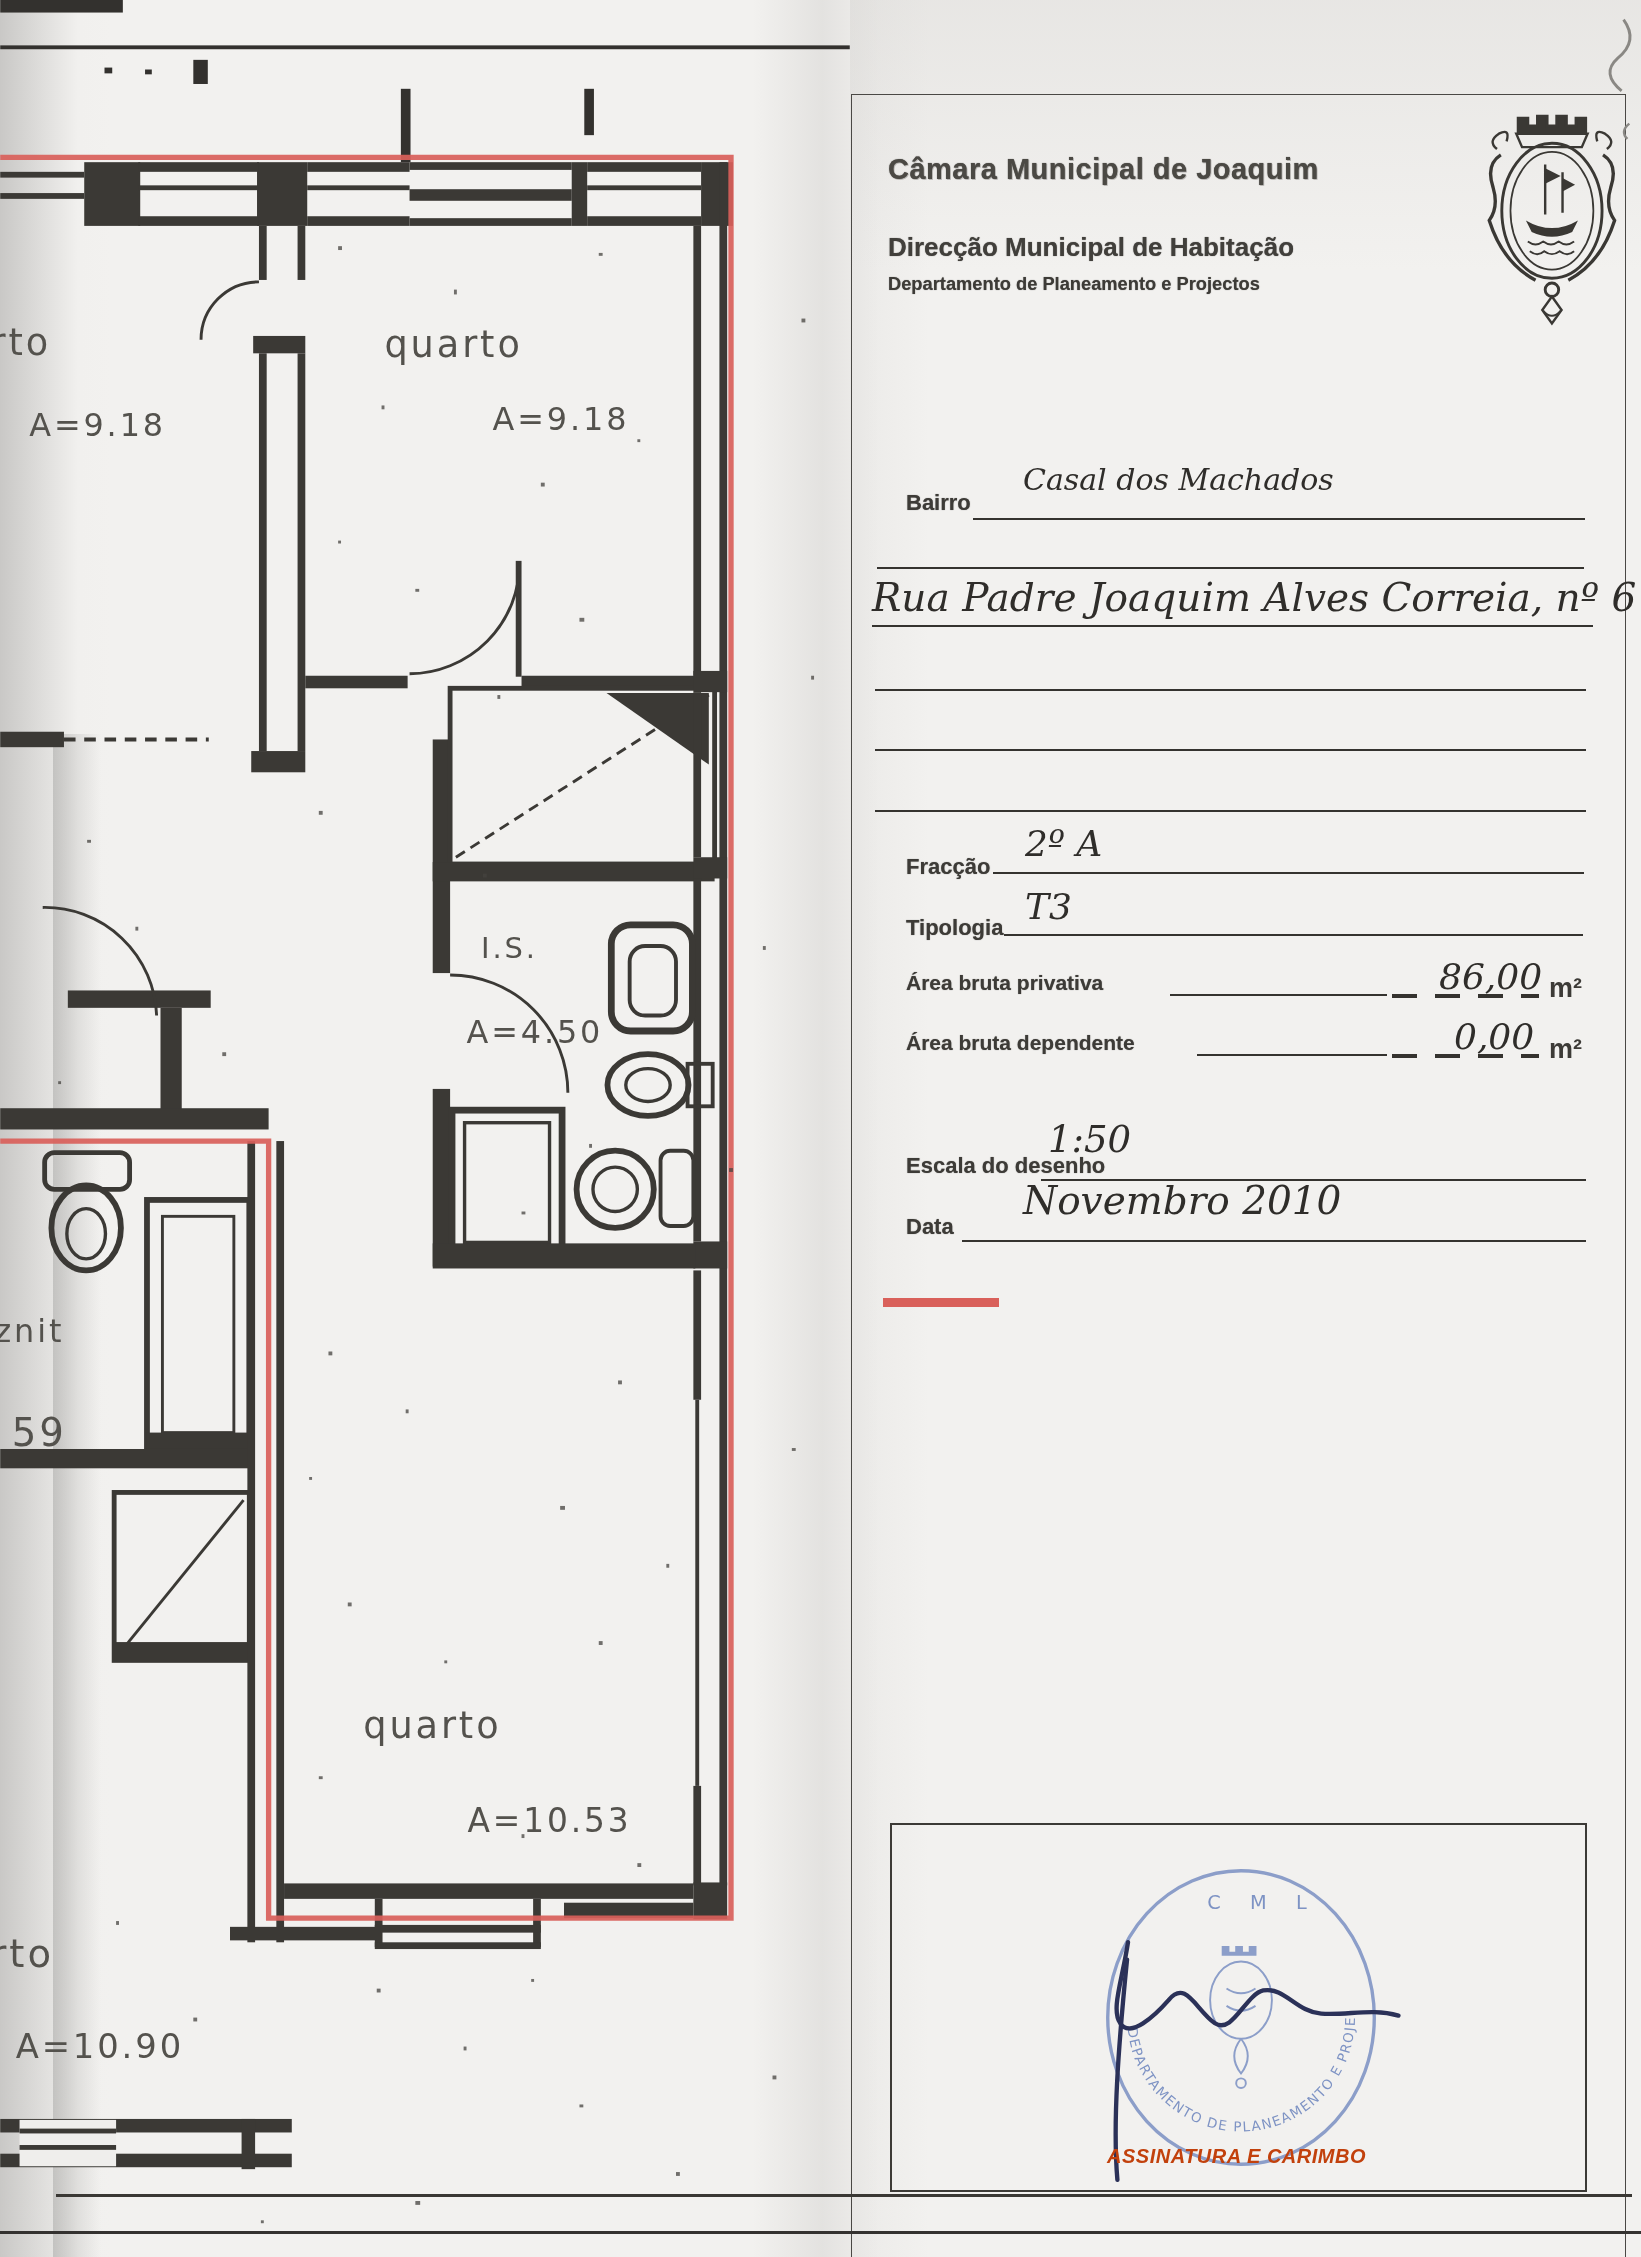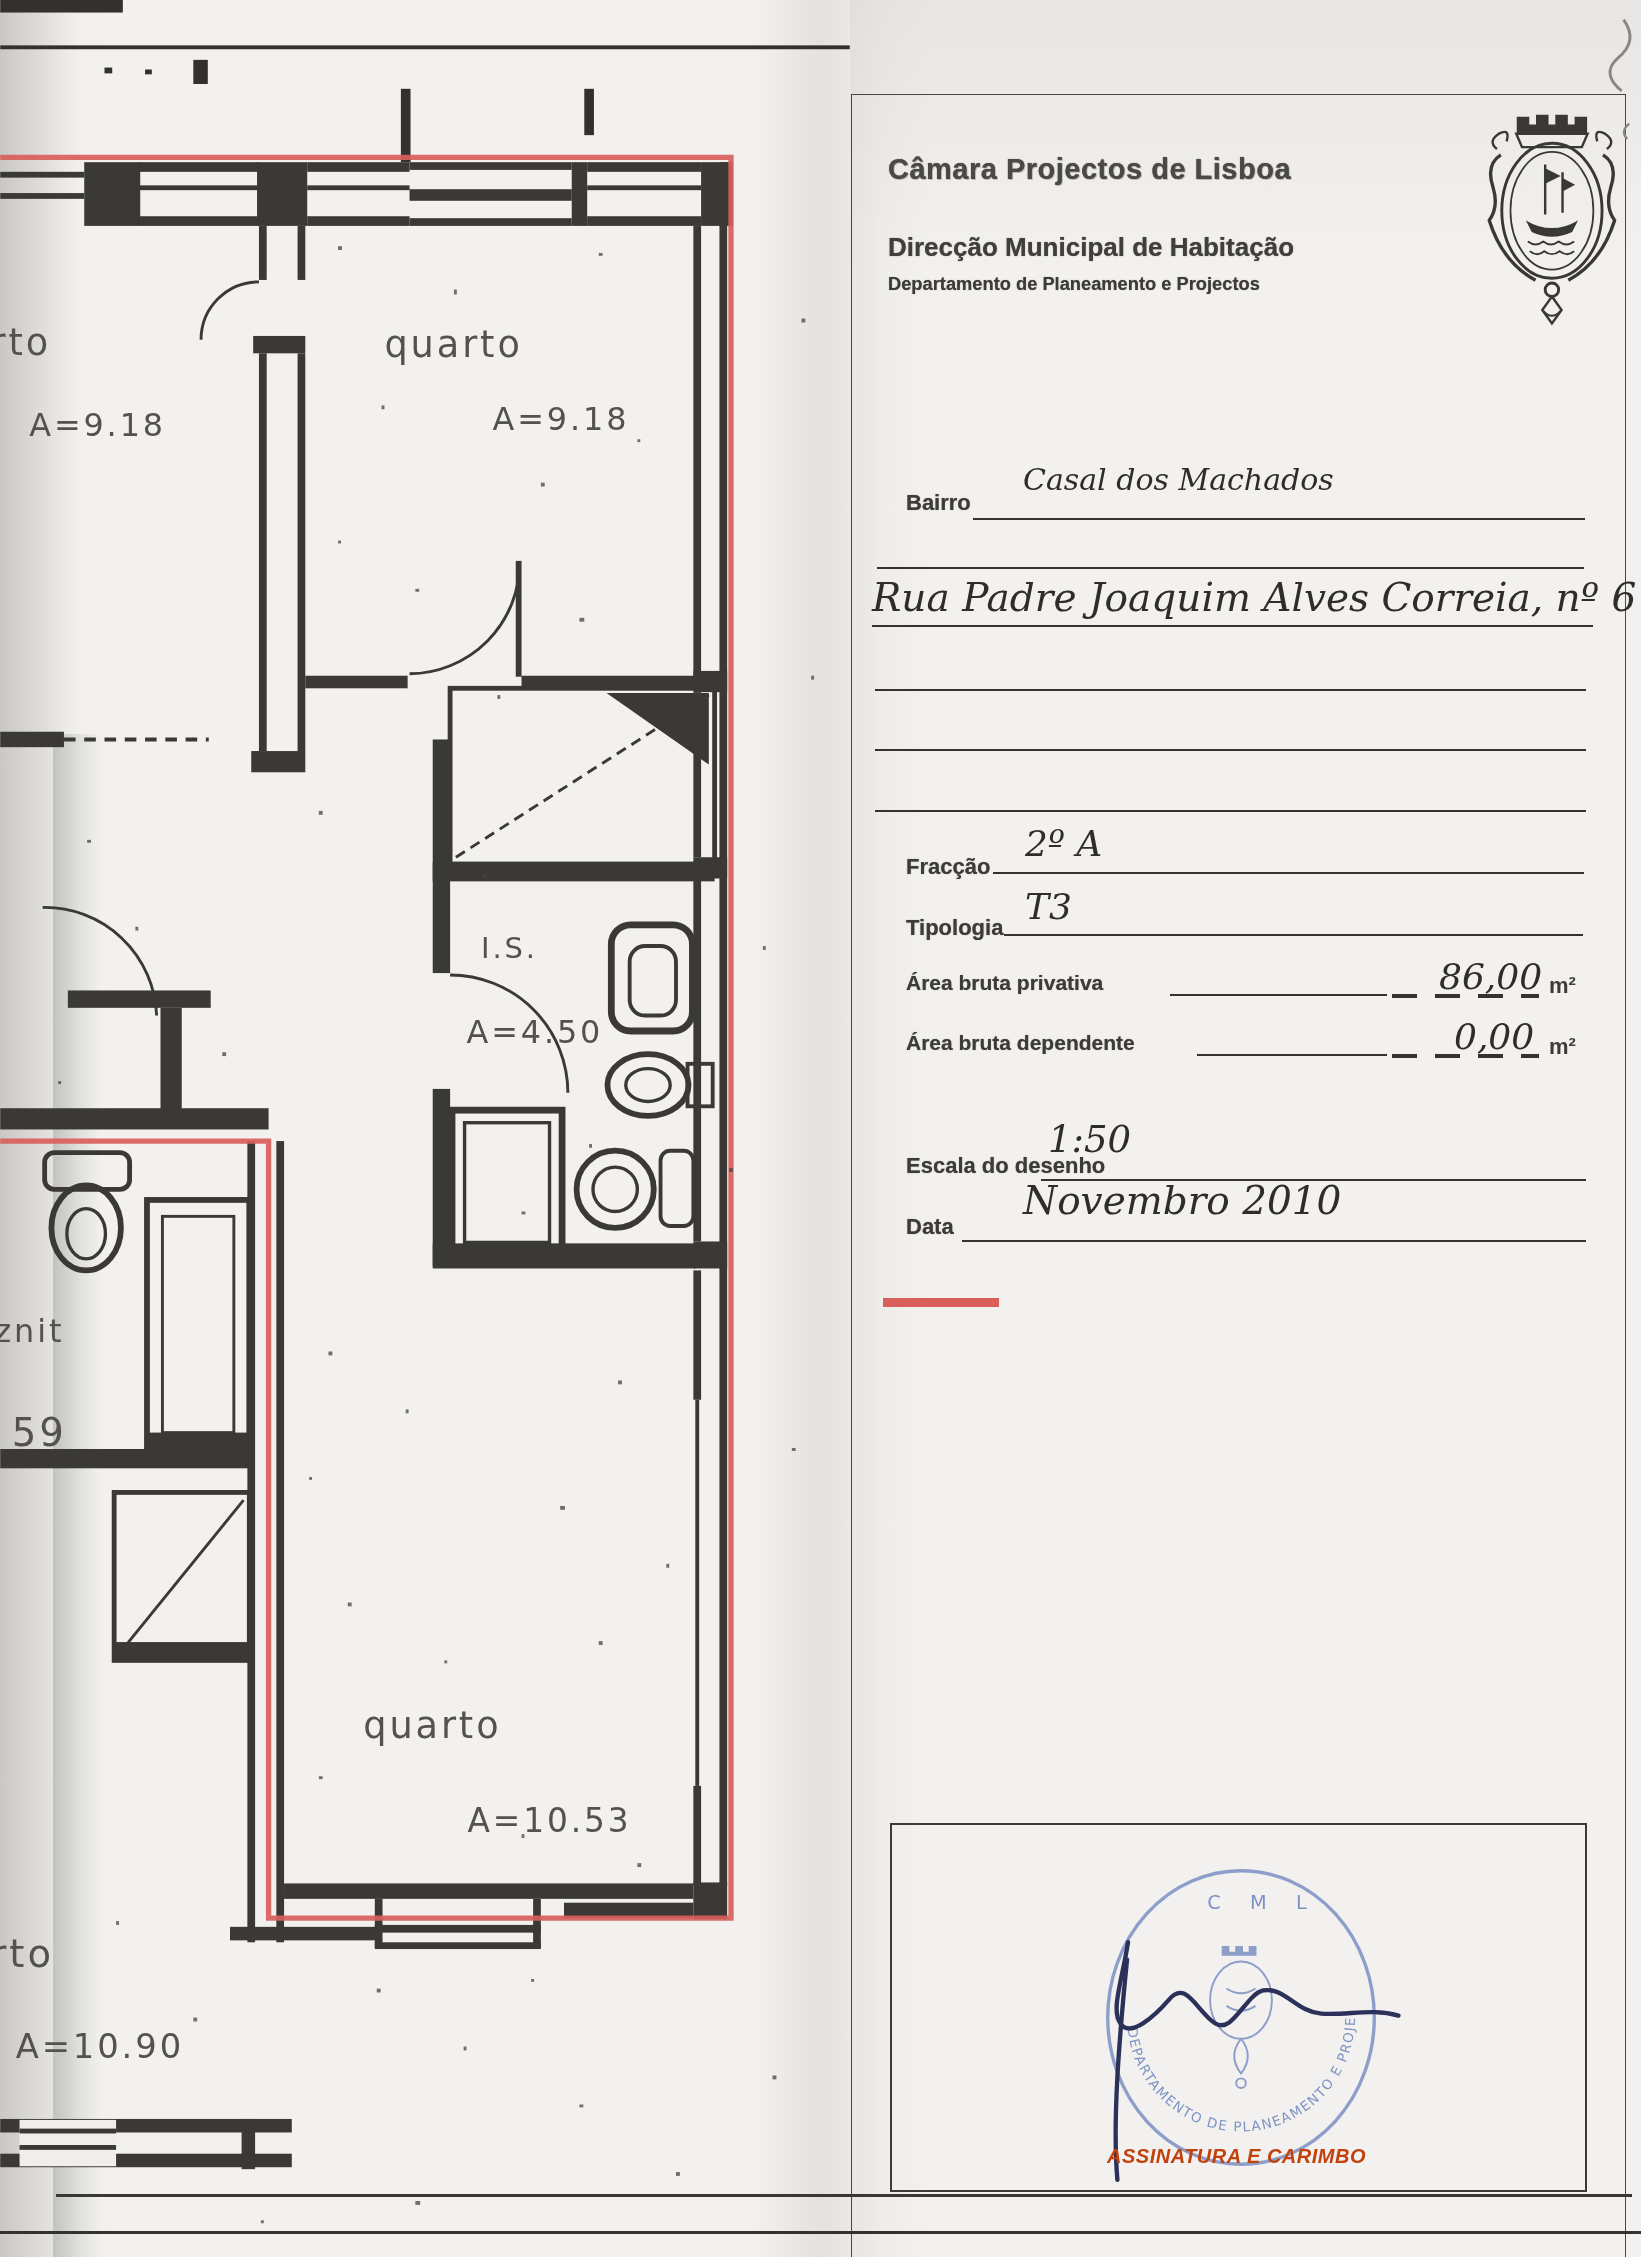--- a/index.html
+++ b/index.html
@@ -19,21 +19,21 @@
   
   .panel-border{position:absolute;left:851px;top:94px;width:773px;height:2164px;
     border-left:1.9px solid #4a4845;border-top:1.9px solid #4a4845;border-right:1.9px solid #4a4845;}
   .hdr1{font-weight:bold;font-size:29px;color:#4b4944;letter-spacing:0.5px;text-shadow:0 0 1px rgba(70,68,64,.9),1px 1px 0 rgba(70,68,64,.25);}
   .hdr2{font-weight:bold;font-size:26px;color:#413f3b;text-shadow:0 0 1px rgba(60,58,54,.8);}
   .hdr3{font-weight:bold;font-size:18.3px;color:#3d3b37;text-shadow:0 0 1px rgba(60,58,54,.7);}
   .lbl{font-weight:bold;font-size:22px;color:#3d3b37;text-shadow:0 0 1px rgba(60,58,54,.65);white-space:nowrap;}
   .hand{font-family:"DejaVu Serif",serif;font-style:italic;color:#2f2d2a;white-space:nowrap;}
   .fline{position:absolute;border-bottom:2.9px solid #35332f;height:0;}
   .dashline{position:absolute;height:3.9px;background:repeating-linear-gradient(90deg,#35332f 0 25px,rgba(0,0,0,0) 25px 43px);}
-  .unit{font-weight:bold;font-size:22px;color:#3d3b37;}
+  .unit{font-weight:bold;font-size:27px;color:#3d3b37;}
   .redswatch{position:absolute;background:#d9605a;}
   .sigbox{position:absolute;left:890px;top:1823px;width:693px;height:365px;border:2.9px solid #3c3a36;}
   .sigcaption{position:absolute;left:890px;top:2145px;width:693px;text-align:center;
     font-weight:bold;font-style:italic;font-size:20px;color:#c2410c;letter-spacing:0.5px;}
   .botline1{position:absolute;left:56px;top:2194px;width:1576px;height:2.9px;background:#3a3834;}
   .botline2{position:absolute;left:0;top:2231px;width:1641px;height:2.9px;background:#343230;}
   svg text{font-family:"DejaVu Sans",sans-serif;}
 </style>
 </head>
 <body>
@@ -246,21 +246,21 @@
     </g>
   </svg>
 
   <div class="panel-border"></div>
 
   <svg class="abs" style="left:1583px;top:9.7px" width="58" height="154" viewBox="0 0 60 160">
     <path d="M 42 10 q 16 22 -6 40 q -18 16 4 34" stroke="#8a8884" stroke-width="3" fill="none"></path>
     <path d="M 48 118 q -10 8 -2 16" stroke="#8a8884" stroke-width="2.5" fill="none"></path>
   </svg>
 
-  <div class="abs hdr1" style="left:888px;top:153px">Câmara Projectos de Lisboa</div>
+  <div class="abs hdr1" style="left:888px;top:153px">Câmara Municipal de Joaquim</div>
   <div class="abs hdr2" style="left:888px;top:232px">Direcção Municipal de Habitação</div>
   <div class="abs hdr3" style="left:888px;top:273px">Departamento de Planeamento e Projectos</div>
 
   <svg class="abs" style="left:1468px;top:97px" width="164" height="241" viewBox="0 0 170 250">
     <g stroke="#3a3834" fill="none" stroke-width="3">
       <path d="M 52 38 L 52 22 L 62 22 L 62 30 L 72 30 L 72 20 L 82 20 L 82 30 L 92 30 L 92 20 L 102 20 L 102 30 L 112 30 L 112 22 L 122 22 L 122 38 Z" fill="#3a3834"></path>
       <path d="M 50 38 L 124 38 L 118 52 L 56 52 Z" stroke-width="2.5"></path>
       <ellipse cx="87" cy="118" rx="52" ry="70"></ellipse>
       <ellipse cx="87" cy="118" rx="43" ry="61" stroke-width="1.8"></ellipse>
       <path d="M 60 128 q 27 16 54 0 l -6 12 q -21 10 -42 0 Z" fill="#3a3834" stroke="none"></path>

